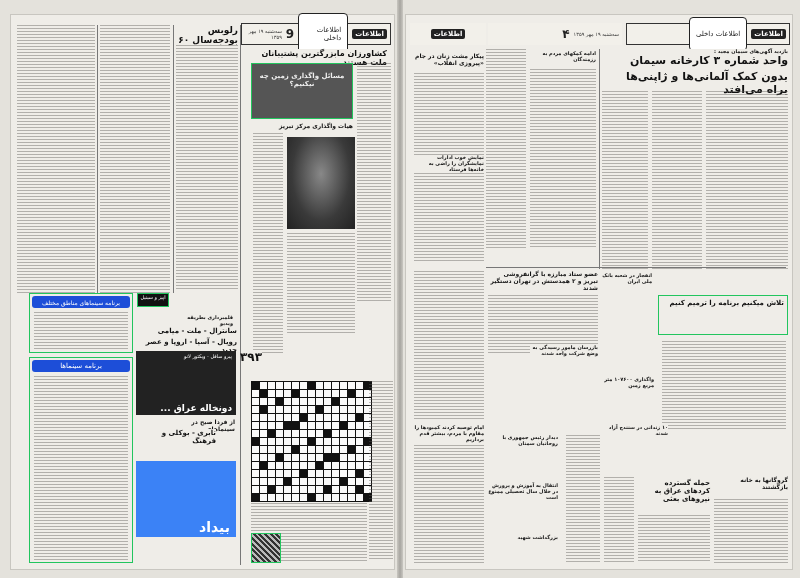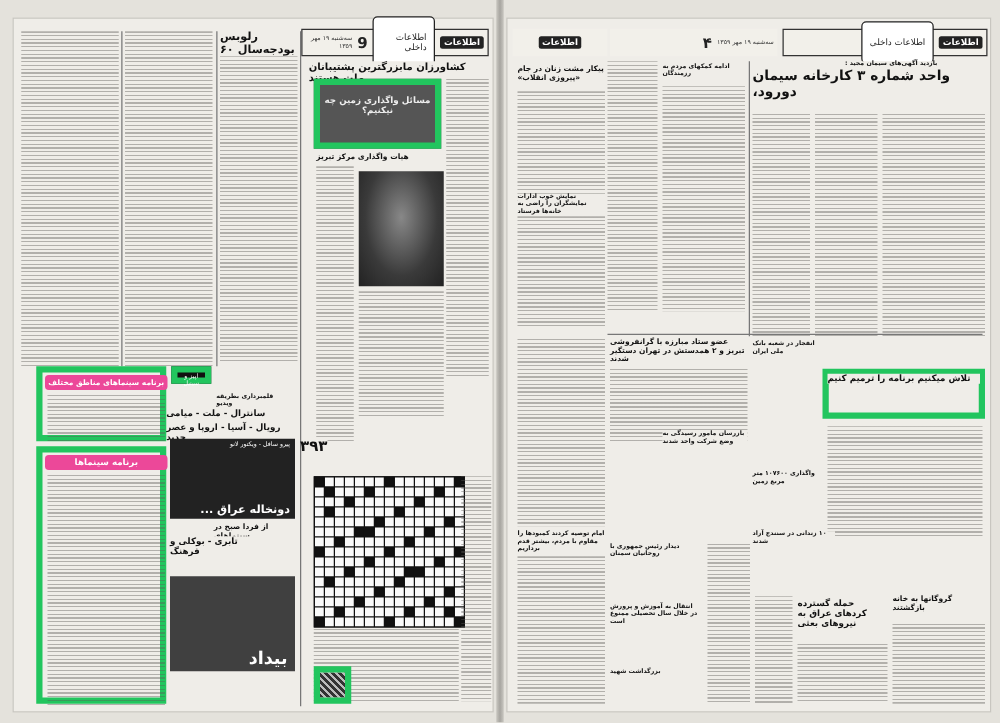--- a/index.html
+++ b/index.html
@@ -9,27 +9,27 @@
 #pr{left:405px;width:388px}
 .spine{position:absolute;left:397px;top:0;width:6px;height:578px;background:linear-gradient(90deg,#c9c7c1,#a7a5a0,#c9c7c1)}
 .mast{position:absolute;top:8px;height:22px;border:1px solid #333;background:#f2f0ea;display:flex;align-items:center;font-size:7px;color:#222;direction:rtl;padding:0 3px;gap:4px}
 .logo{background:#222;color:#fff;font-size:7px;padding:1px 3px;border-radius:2px;font-weight:bold}
 .pill{border:1px solid #222;border-radius:4px;padding:12px 6px;font-size:7px;background:#fff}
 .pno{font-weight:bold;font-size:12px}
 .dt{font-size:5px;line-height:6px;color:#333}
 .col{position:absolute;background:repeating-linear-gradient(180deg,#5d5b57 0,#5d5b57 1px,transparent 1px,transparent 3px);opacity:.42}
 .vr{position:absolute;width:1px;background:#777}
 .hr{position:absolute;height:1px;background:#777}
-.hl{position:absolute;direction:rtl;text-align:left;color:#111;font-weight:bold;line-height:1.15;background:#efede8}
-.box{position:absolute;border:5px solid #22c55e}
+.hl{position:absolute;direction:rtl;text-align:right;color:#111;font-weight:bold;line-height:1.15;background:#efede8}
+.box{position:absolute;border:1px solid #22c55e}
 .photo{position:absolute;background:radial-gradient(ellipse at 50% 40%,#888 0,#3a3a3a 60%,#222 100%)}
 .grid{position:absolute;display:grid;grid-template-columns:repeat(15,7px);grid-template-rows:repeat(15,7px);border:1px solid #111;background:#111;gap:1px}
 .grid div{background:#fafafa}
 .grid div.b{background:#111}
-.banner{position:absolute;background:#ec4899;color:#fff;display:flex;align-items:center;justify-content:center;direction:rtl;font-weight:bold;border-radius:3px}
+.banner{position:absolute;background:#1d4ed8;color:#fff;display:flex;align-items:center;justify-content:center;direction:rtl;font-weight:normal;border-radius:3px}
 </style>
 </head>
 <body>
 
 <div class="spine"></div>
 
 <div class="page" id="pl">
   <div class="mast" style="left:230px;width:150px">
     <span class="logo">اطلاعات</span>
     <span class="pill">اطلاعات داخلی</span>
@@ -291,21 +291,21 @@
   <div class="box" style="left:126px;top:278px;width:32px;height:14px;background:#111;color:#fff;font-size:5px;text-align:center">اپیز و سینیل</div>
   <div class="hl" style="left:162px;top:300px;width:60px;font-size:5px">قلمبرداری بطریقه ویدیو</div>
   <div class="hl" style="left:122px;top:312px;width:104px;font-size:7px">سانترال - ملت - میامی</div>
   <div class="hl" style="left:122px;top:323px;width:104px;font-size:7px">رویال - آسیا - اروپا و عصر جدید</div>
   <div class="photo" style="left:125px;top:336px;width:100px;height:64px;background:#222">
     <div style="position:absolute;top:2px;right:4px;color:#fff;font-size:5px">پیرو سافل - ویکتور لانو</div>
     <div style="position:absolute;bottom:2px;right:4px;color:#fff;font-size:9px;font-weight:bold">... دونخاله عراق</div>
   </div>
   <div class="hl" style="left:160px;top:404px;width:64px;font-size:6px">از فردا صبح در سینماهای</div>
   <div class="hl" style="left:125px;top:414px;width:80px;font-size:7px">تابری - بوکلی و فرهنگ</div>
-  <div class="photo" style="left:125px;top:446px;width:100px;height:76px;background:#404040">
+  <div class="photo" style="left:125px;top:446px;width:100px;height:76px;background:#3b82f6">
     <div style="position:absolute;bottom:2px;right:6px;color:#fff;font-size:14px;font-weight:bold">بیداد</div>
   </div>
 
   <div class="box" style="left:18px;top:278px;width:104px;height:60px">
     <div class="banner" style="left:2px;top:2px;width:98px;height:12px;font-size:6px;position:absolute">برنامه سینماهای مناطق مختلف</div>
     <div class="col" style="left:4px;top:18px;width:94px;height:38px"></div>
   </div>
   <div class="box" style="left:18px;top:342px;width:104px;height:206px">
     <div class="banner" style="left:2px;top:2px;width:98px;height:12px;font-size:7px;position:absolute">برنامه سینماها</div>
     <div class="col" style="left:4px;top:18px;width:94px;height:184px"></div>
@@ -320,20 +320,21 @@
   <div class="mast" style="left:82px;width:134px;border:none">
     <span class="dt">سه‌شنبه ۱۹ مهر ۱۳۵۹</span>
     <span class="pno">۴</span>
   </div>
   <div class="mast" style="left:4px;width:76px;border:none;justify-content:center">
     <span class="logo">اطلاعات</span>
   </div>
 
   <div class="hl" style="left:270px;top:34px;width:112px;font-size:5px">بازدید آگهی‌های سیمان مجید :</div>
   <div class="hl" style="left:196px;top:40px;width:186px;font-size:11px">واحد شماره ۳ کارخانه سیمان دورود،</div>
+  <div class="hl" style="left:196px;top:56px;width:186px;font-size:11px">بدون کمک آلمانی‌ها و ژاپنی‌ها براه می‌افتد</div>
 
   <div class="col" style="left:300px;top:76px;width:82px;height:180px"></div>
   <div class="col" style="left:246px;top:76px;width:50px;height:180px"></div>
   <div class="col" style="left:196px;top:76px;width:46px;height:180px"></div>
   <div class="vr" style="left:193px;top:34px;height:220px"></div>
 
   <div class="hl" style="left:124px;top:36px;width:66px;font-size:5px">ادامه کمکهای مردم به رزمندگان</div>
   <div class="col" style="left:124px;top:54px;width:66px;height:180px"></div>
   <div class="col" style="left:80px;top:34px;width:40px;height:200px"></div>
 

